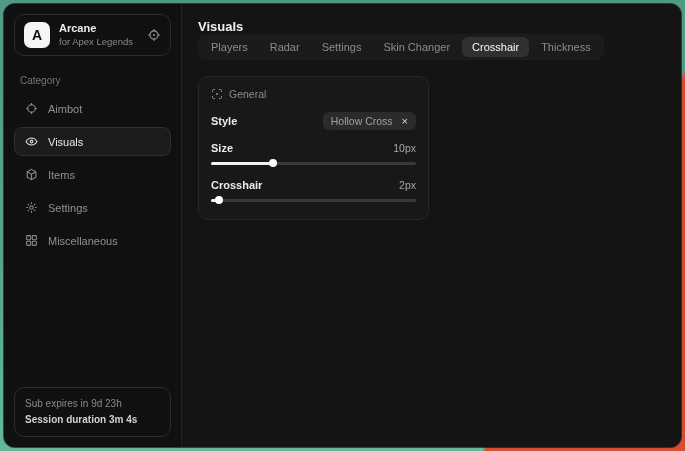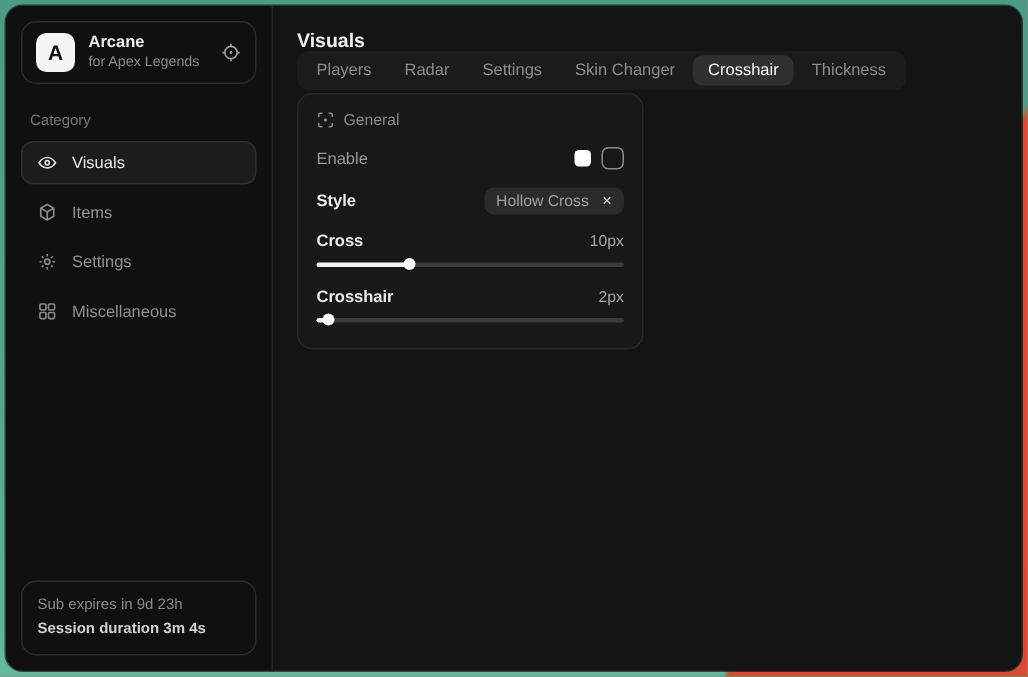--- a/index.html
+++ b/index.html
@@ -57,21 +57,21 @@
     display:inline-flex; align-items:center; gap:2px;
     background:#1b1b1b; border-radius:8px; padding:3px; 
   }
   .tab {
     color:#8c8c8c; font-size:11px; padding:4px 10px; border-radius:6px;
     cursor:pointer; white-space:nowrap;
   }
   .tab.active { background:#303030; color:#fafafa; }
   
   .panel {
-    margin-top:2px; width:231px; background:#181818;
+    margin-top:16px; width:231px; background:#181818;
     border:1px solid #282828; border-radius:10px; padding:11px 12px 15px;
   }
   .panel-head { display:flex; align-items:center; gap:6px; color:#8a8a8a; font-size:10.5px; }
   .panel-head .picon { display:flex; color:#8a8a8a; }
   .row {
     display:flex; align-items:center; justify-content:space-between;
     margin-top:12px; font-size:11px;
   }
   .lbl-dim  { color:#9a9a9a; }
   .lbl-strong { color:#ececec; font-weight:bold; }
@@ -117,20 +117,29 @@
             <circle cx="12" cy="12" r="1.6" fill="currentColor" stroke="none"></circle>
           <path d="M12 2v3M12 19v3M2 12h3M19 12h3"></path>
         </svg>
       </span>
     </div>
 
     <div class="cat-label">Category</div>
 
     <div class="nav">
 
+      <div class="nav-item">
+        <span class="nicon">
+          <svg width="13" height="13" viewBox="0 0 24 24" fill="none" stroke="currentColor" stroke-width="2">
+            <circle cx="12" cy="12" r="7"></circle>
+            <path d="M12 2v4M12 18v4M2 12h4M18 12h4"></path>
+          </svg>
+        </span>
+        <span>Aimbot</span>
+      </div>
 
       <div class="nav-item active">
         <span class="nicon">
           <svg width="13" height="13" viewBox="0 0 24 24" fill="none" stroke="currentColor" stroke-width="2">
             <path d="M2 12s3.5-6.5 10-6.5S22 12 22 12s-3.5 6.5-10 6.5S2 12 2 12z"></path>
             <circle cx="12" cy="12" r="2.6"></circle>
           </svg>
         </span>
         <span>Visuals</span>
       </div>
@@ -196,38 +205,31 @@
       <div class="panel-head">
         <span class="picon">
           <svg width="12" height="12" viewBox="0 0 24 24" fill="none" stroke="currentColor" stroke-width="2">
             <path d="M3 8V5a2 2 0 0 1 2-2h3M16 3h3a2 2 0 0 1 2 2v3M21 16v3a2 2 0 0 1-2 2h-3M8 21H5a2 2 0 0 1-2-2v-3"></path>
             <circle cx="12" cy="12" r="2.2" fill="currentColor" stroke="none"></circle>
           </svg>
         </span>
         <span>General</span>
       </div>
 
-      <div class="row">
-        <span class="lbl-dim">Enable</span>
-        <span class="enable-controls">
-          <span class="swatch"></span>
-          <span class="checkbox"></span>
-        </span>
-      </div>
 
       <div class="row">
         <span class="lbl-strong">Style</span>
         <span class="pill">
           <span class="pill-text">Hollow Cross</span>
           <span class="pill-x">×</span>
         </span>
       </div>
 
       <div class="row">
-        <span class="lbl-strong">Cross</span>
+        <span class="lbl-strong">Size</span>
         <span class="val">10px</span>
       </div>
       <div class="slider">
         <span class="track"></span>
         <span class="fill fill-size"></span>
         <span class="thumb thumb-size"></span>
       </div>
 
       <div class="row">
         <span class="lbl-strong">Crosshair</span>

